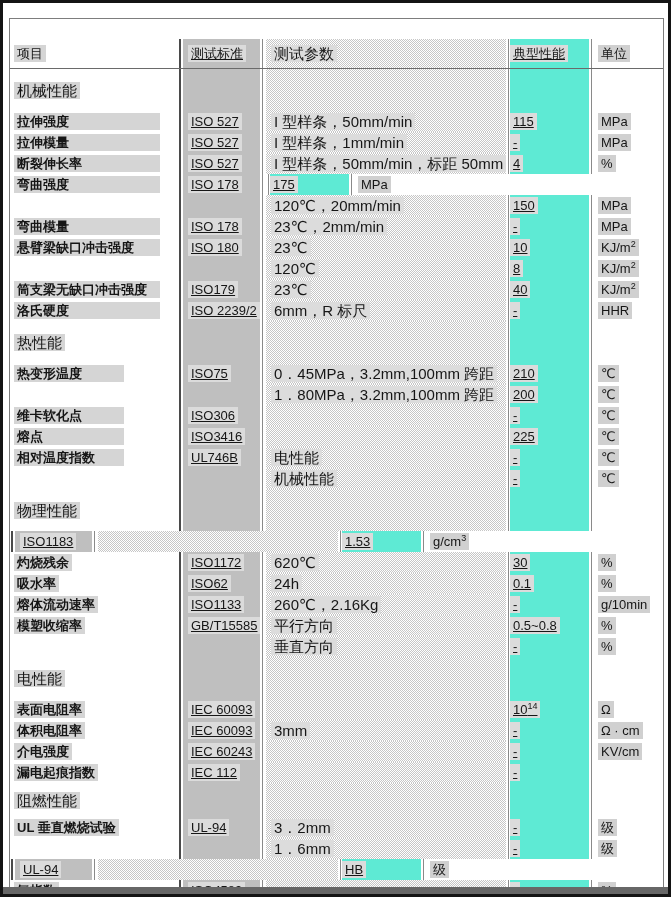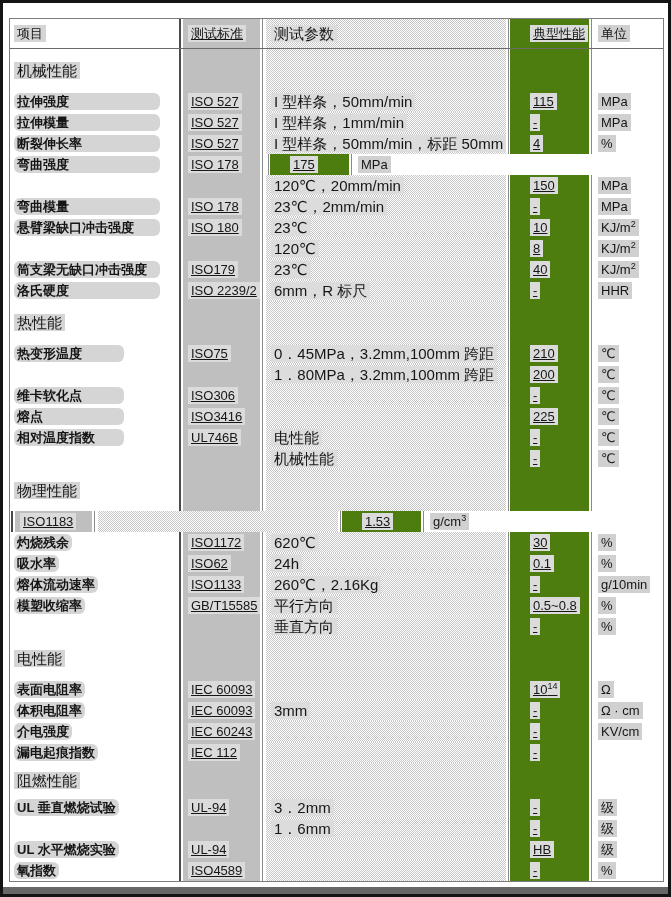--- a/index.html
+++ b/index.html
@@ -1,41 +1,41 @@
 <!DOCTYPE html>
 <html><head>
 <meta charset="utf-8">
 <style>
   html,body{margin:0;padding:0;background:#ffffff;}
   body{font-family:"Liberation Sans","DejaVu Sans",sans-serif;}
   .page{width:671px;height:897px;box-sizing:border-box;border:3px solid #141414;
         background:#fff;position:relative;overflow:hidden;}
   .table{margin:15px 0 0 6px;width:653px;border:1px solid #7d7d7d;box-sizing:content-box;background:#fff;}
   .row{display:flex;height:21px;}
-  .header-row{height:29px;border-bottom:1px solid #6a6a6a;}
+  .header-row{height:29px;border-bottom:1px solid #6a6a6a;margin-top:20px;}
   .section-row{height:42px;}
   .section-row.s4{height:34px;text-align:right;}
   .cell{height:100%;display:flex;align-items:center;box-sizing:border-box;overflow:hidden;}
   .c1{width:168px;padding-left:4px;background:#fff;}
   .c2{width:77px;padding-left:5px;background:#bfbfbf;}
   .c3{width:240px;padding-left:5px;
       background-image:conic-gradient(#c6c6c6 25%,#ffffff 0 50%,#c6c6c6 0 75%,#ffffff 0);
       background-size:2px 2px;}
-  .c4{width:79px;padding-left:20px;background:#4d7c0f;}
+  .c4{width:79px;padding-left:0;background:#5eead4;}
   .c5{width:67px;padding-left:4px;background:#fff;}
   .g{background:#fff;position:relative;flex:none;}
   .g::after{content:"";position:absolute;top:0;bottom:0;width:1px;background:#8a8a8a;left:2px;}
   .g1{width:5px;}  .g1::after{left:1px;width:2px;background:#4a4a4a;}
   .g2{width:6px;}  .g3{width:4px;}  .g4{width:5px;}
   .hl{background:#d5d5d5;padding:1px 3px;font-size:13px;color:#161616;
       white-space:nowrap;line-height:15px;}
   .c2 .hl,.c4 .hl{background:#dbdbdb;text-decoration:underline;}
   .c3 .hl{background:#dcdcdc;font-size:15px;}
   .c5 .hl{background:#d0d0d0;}
-  .prop{font-weight:bold;display:inline-block;box-sizing:border-box;border-radius:6px;}
+  .prop{font-weight:bold;display:inline-block;box-sizing:border-box;}
   .s0 .c1 .prop{min-width:146px;}
   .s1 .c1 .prop{min-width:110px;}
   .section-title{font-size:15px;font-weight:normal;}
   sup{font-size:9px;line-height:0;vertical-align:super;}
   .bottom-shade{position:absolute;left:0;right:0;bottom:0;height:7px;background:#676767;}
 </style>
 </head>
 <body>
 
 <div class="page">
@@ -665,23 +665,20 @@
           <div class="cell g g3"></div>
           <div class="cell c4">
             <span class="hl">-</span>
           </div>
           <div class="cell g g4"></div>
           <div class="cell c5">
             <span class="hl">级</span>
           </div>
         </div>
         <div class="row data-row s4">
-          <div class="cell c1">
-            <span class="hl prop">UL 水平燃烧实验</span>
-          </div>
           <div class="cell g g1"></div>
           <div class="cell c2">
             <span class="hl">UL-94</span>
           </div>
           <div class="cell g g2"></div>
           <div class="cell c3"></div>
           <div class="cell g g3"></div>
           <div class="cell c4">
             <span class="hl">HB</span>
           </div>

